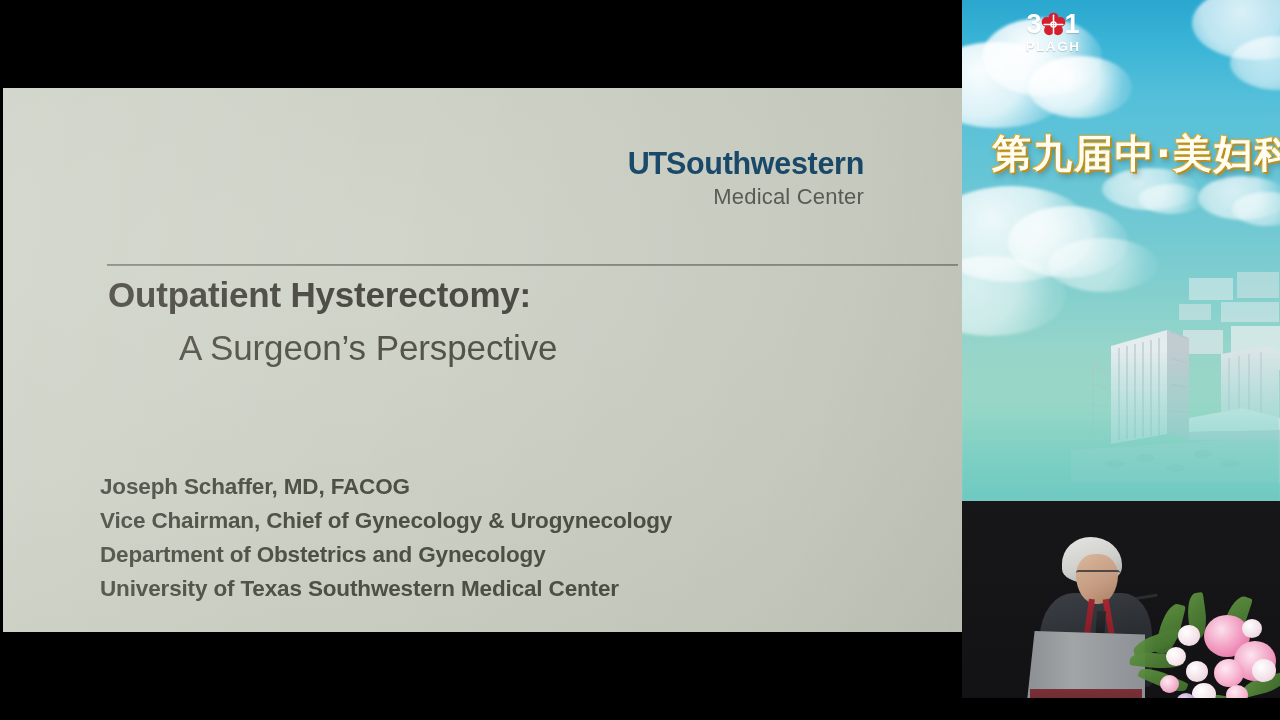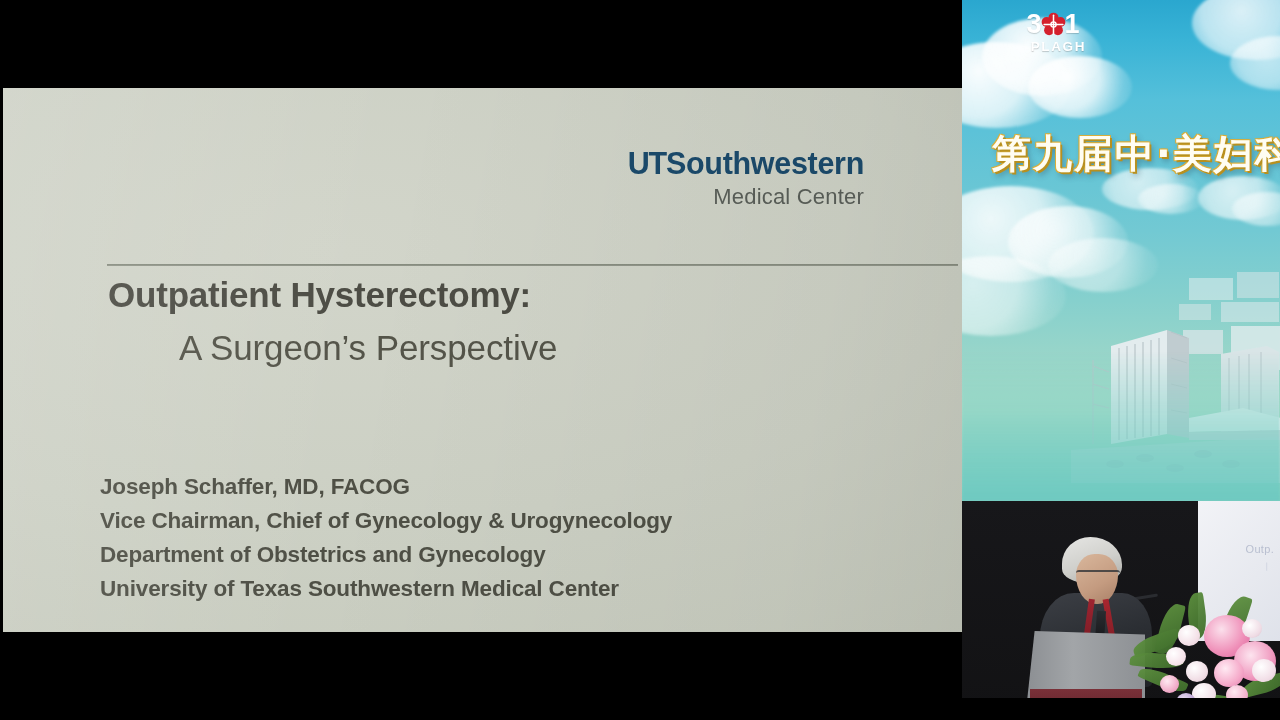--- a/index.html
+++ b/index.html
@@ -116,21 +116,21 @@
   #plagh-mark{
     position:relative; height:30px; display:flex; align-items:center; justify-content:center;
   }
   .plagh-digit{
     font-size:27px; font-weight:bold; color:#ffffff; line-height:1;
     font-family:"Liberation Sans", sans-serif;
     text-shadow:0 1px 1px rgba(0,0,0,.18);
   }
   #plagh-emblem{ width:25px; height:25px; margin:0 -1px; }
   #plagh-word{
-    text-align:right; font-size:13.5px; font-weight:bold; color:#fff;
+    text-align:center; font-size:13.5px; font-weight:bold; color:#fff;
     letter-spacing:1.6px; margin-top:1px; line-height:1;
     text-shadow:0 1px 1px rgba(0,0,0,.2);
   }
 
   
   #banner-title{
     position:absolute; left:30px; top:133px; width:340px;
     font-size:39px; font-weight:bold; color:#fffdf2;
     letter-spacing:2px; white-space:nowrap; line-height:1.1;
     font-family:"DejaVu Sans", sans-serif;
@@ -354,24 +354,20 @@
         </div>
         <div id="plagh-word">PLAGH</div>
       </div>
 
       <div id="banner-title">第九届中·美妇科</div>
     </div>
 
     <div id="video-panel">
       <div id="stage-dark"></div>
 
-      <div id="projection-screen">
-        <div id="projection-text">Outp.</div>
-        <div id="projection-subtext">▏</div>
-      </div>
 
       <div id="mic"></div>
 
       <div id="speaker">
         <div id="spk-body"></div>
         <div id="spk-hair"></div>
         <div id="spk-face"></div>
         <div id="spk-glasses"></div>
         <div id="spk-lanyard-l"></div>
         <div id="spk-lanyard-r"></div>

